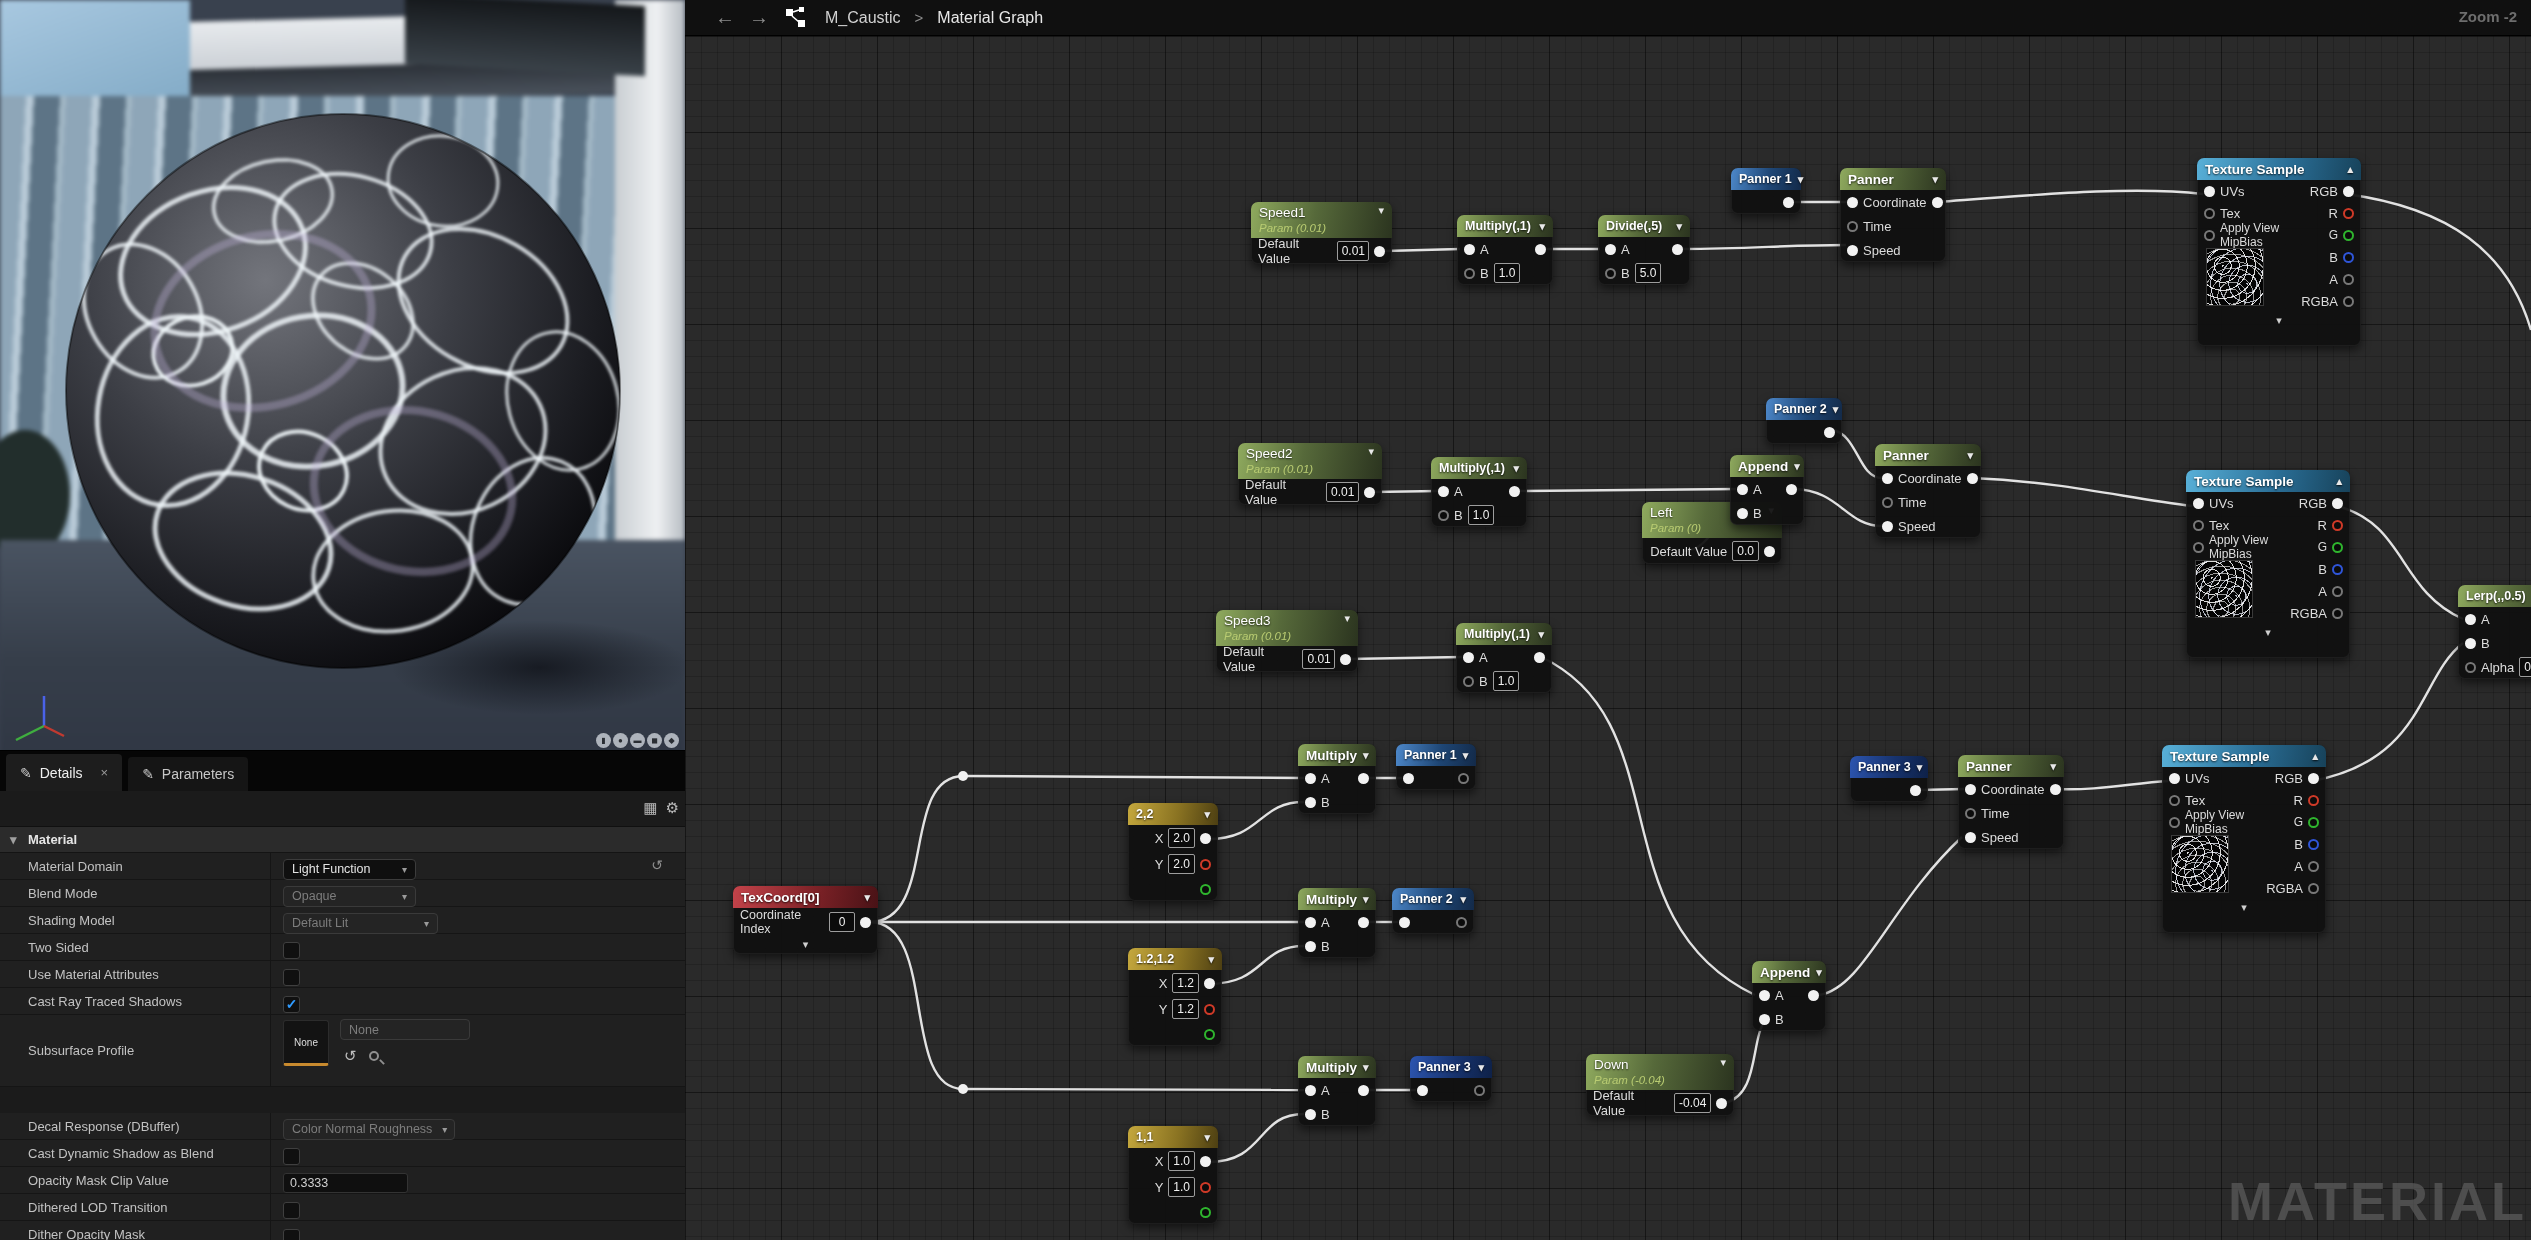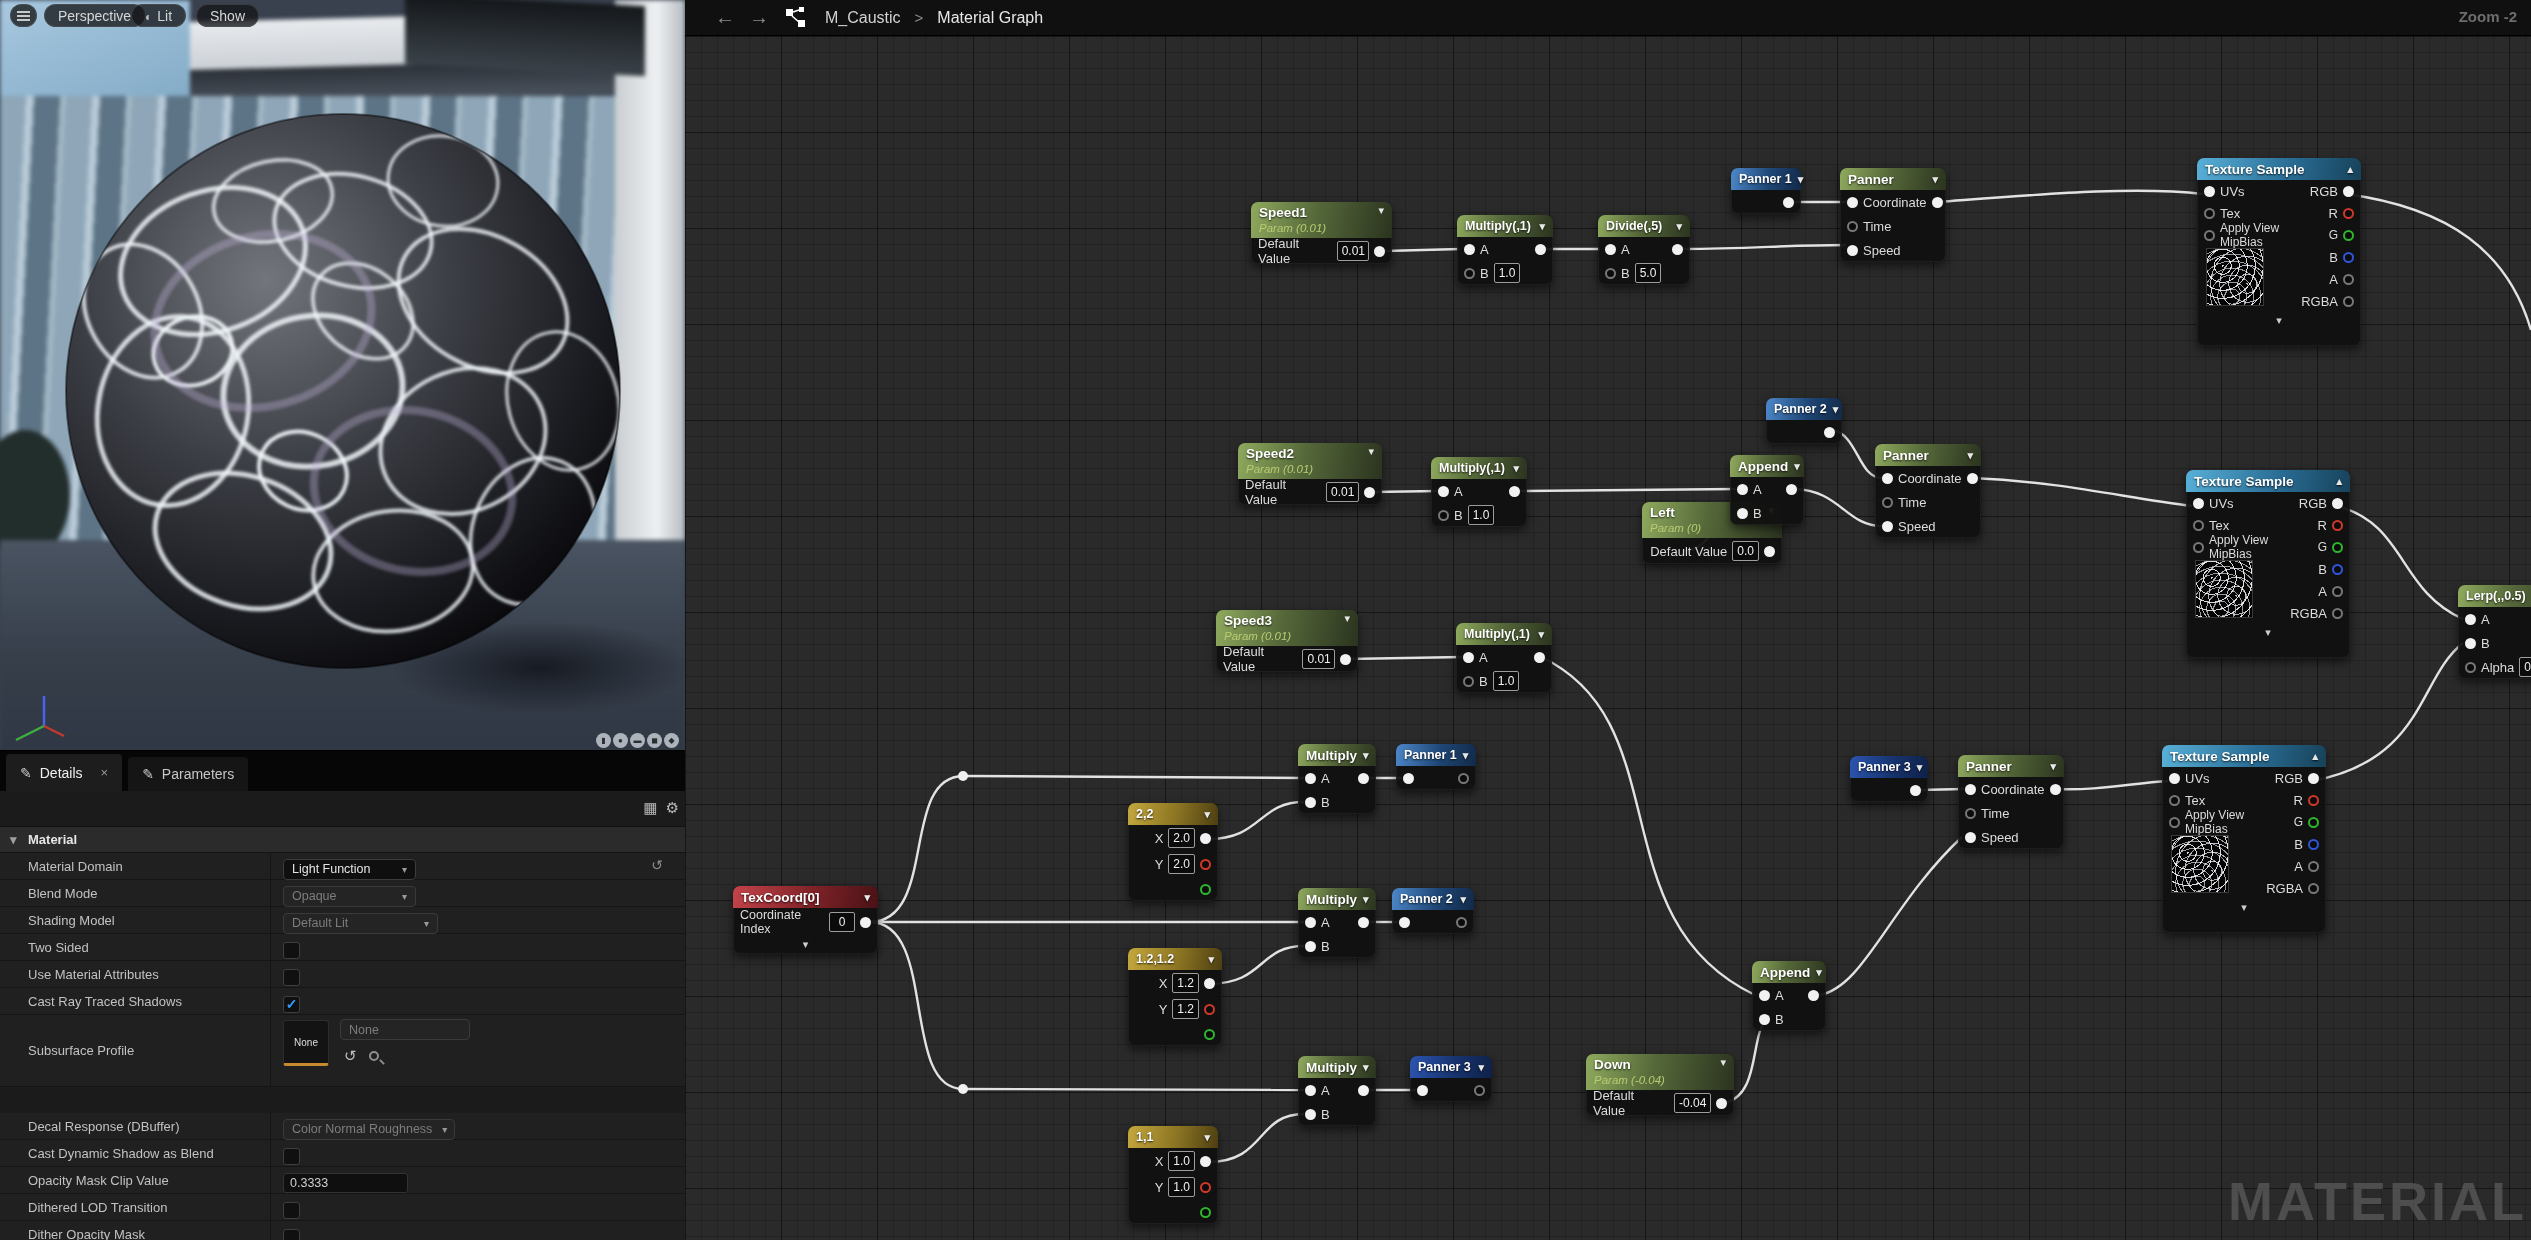--- a/index.html
+++ b/index.html
@@ -98,21 +98,21 @@
   #wires path { fill:none; stroke:#e2e2e2; stroke-width:2.4; }
   #wires circle { fill:#f0f0f0; }
 
   
   .node { position:absolute; background:rgba(16,16,16,.94); border-radius:7px;
     box-shadow:0 4px 10px rgba(0,0,0,.55), inset 0 0 0 1px rgba(255,255,255,.05); color:#d8d8d8; }
   .nhead { height:22px; border-radius:7px 7px 0 0; padding:0 8px; display:flex; align-items:center;
     font-size:13.5px; font-weight:bold; color:#fff; text-shadow:0 1px 2px rgba(0,0,0,.8); white-space:nowrap; }
   .nhead .chev { margin-left:auto; font-size:11px; color:#e8e8e8; padding-left:6px; }
   .nhead2 { height:36px; border-radius:7px 7px 0 0; padding:2px 8px; display:flex; align-items:flex-start; }
-  .nhead2 .tt { font-size:13.5px; font-weight:bold; color:#fff; text-shadow:0 1px 2px rgba(0,0,0,.8); line-height:17px; }
+  .nhead2 .tt { font-size:13.5px; font-weight:normal; color:#fff; text-shadow:0 1px 2px rgba(0,0,0,.8); line-height:17px; }
   .nhead2 .sub { font-size:11.5px; font-style:italic; color:#b9cc72; line-height:14px; }
   .nhead2 .chev { margin-left:auto; font-size:11px; color:#e8e8e8; }
   .hgreen { background:linear-gradient(100deg,#8faa5e 0%,#56693a 45%,#2b341f 100%); }
   .hblue  { background:linear-gradient(100deg,#4d88ca 0%,#1e4675 55%,#132a49 100%); }
   .hteal  { background:linear-gradient(100deg,#58b0d8 0%,#2a6e96 55%,#17425a 100%); }
   .hred   { background:linear-gradient(100deg,#c4434a 0%,#7e2227 55%,#491216 100%); }
   .hgold  { background:linear-gradient(100deg,#c5a83d 0%,#8a7322 55%,#4d3f12 100%);justify-content:space-between; }
   .prow { display:flex; align-items:center; gap:5px; padding:0 7px; height:24px; font-size:13px; color:#dcdcdc; }
   .pin { width:11px; height:11px; border-radius:50%; flex:none; }
   .pf { background:#f2f2f2; }
@@ -180,28 +180,20 @@
         <ellipse cx="240" cy="360" rx="45" ry="38" stroke-width="4" stroke-opacity="0.95" transform="rotate(25 240 360)"></ellipse>
         <ellipse cx="130" cy="240" rx="40" ry="34" stroke-width="4" stroke-opacity="0.95" transform="rotate(-18 130 240)"></ellipse>
       </g>
       <g clip-path="url(#sc)" filter="url(#bl)" fill="none" stroke="#c3b4de" stroke-opacity="0.35">
         <ellipse cx="200" cy="210" rx="110" ry="85" stroke-width="8" transform="rotate(-15 200 210)"></ellipse>
         <ellipse cx="350" cy="380" rx="100" ry="80" stroke-width="8" transform="rotate(12 350 380)"></ellipse>
       </g>
       <circle cx="280" cy="280" r="277" fill="none" stroke="rgba(0,0,0,.45)" stroke-width="2"></circle>
     </svg>
 
-    <div class="vp-toolbar">
-      <div class="pill pill-menu">
-          <span class="burger"></span>
-        </div>
-      <div class="pill" style="left:44px"><span>Perspective</span></div>
-      <div class="pill" style="left:131px"><span class="liticon">◐</span><span>Lit</span></div>
-      <div class="pill" style="left:196px"><span>Show</span></div>
-    </div>
 
     <svg class="gizmo" width="60" height="55">
       <line x1="36" y1="38" x2="36" y2="8" stroke="#4a62e8" stroke-width="2.5"></line>
       <line x1="36" y1="38" x2="8" y2="52" stroke="#3fae3f" stroke-width="2.5"></line>
       <line x1="36" y1="38" x2="56" y2="48" stroke="#c03a30" stroke-width="2.5"></line>
     </svg>
 
     <div class="vp-shapes">
       <div class="shapebtn">▮</div>
       <div class="shapebtn">●</div>

